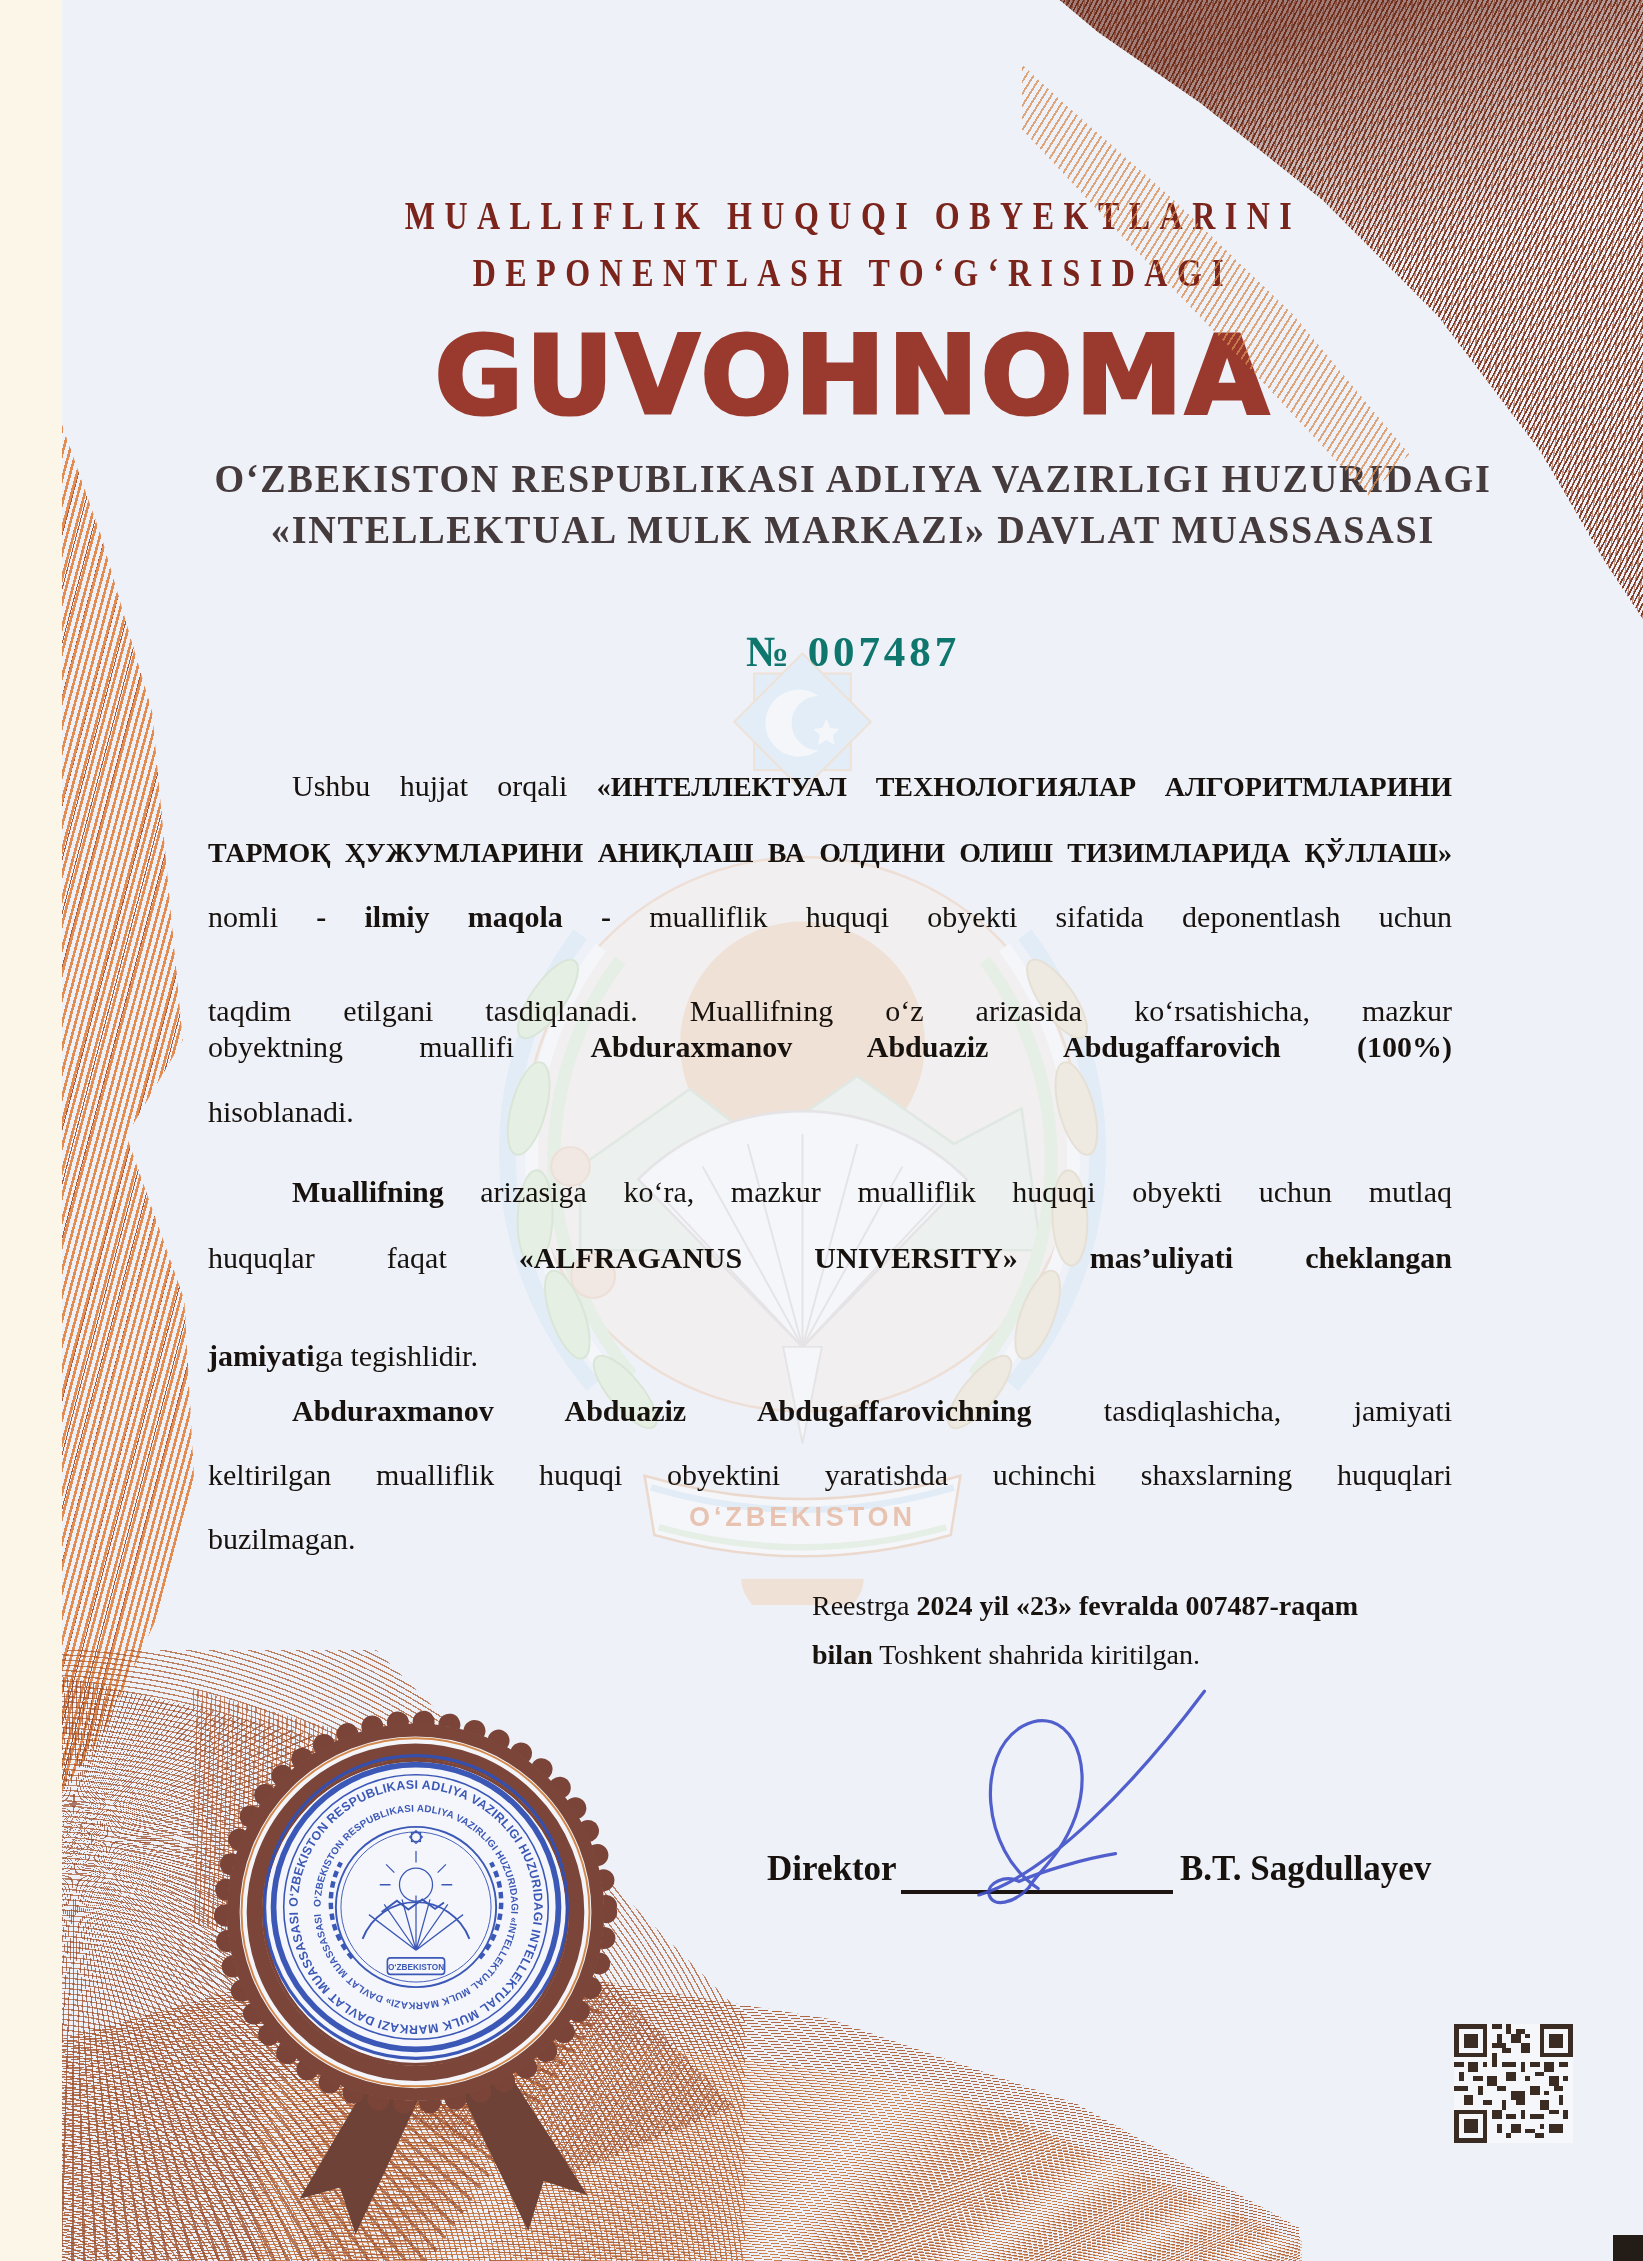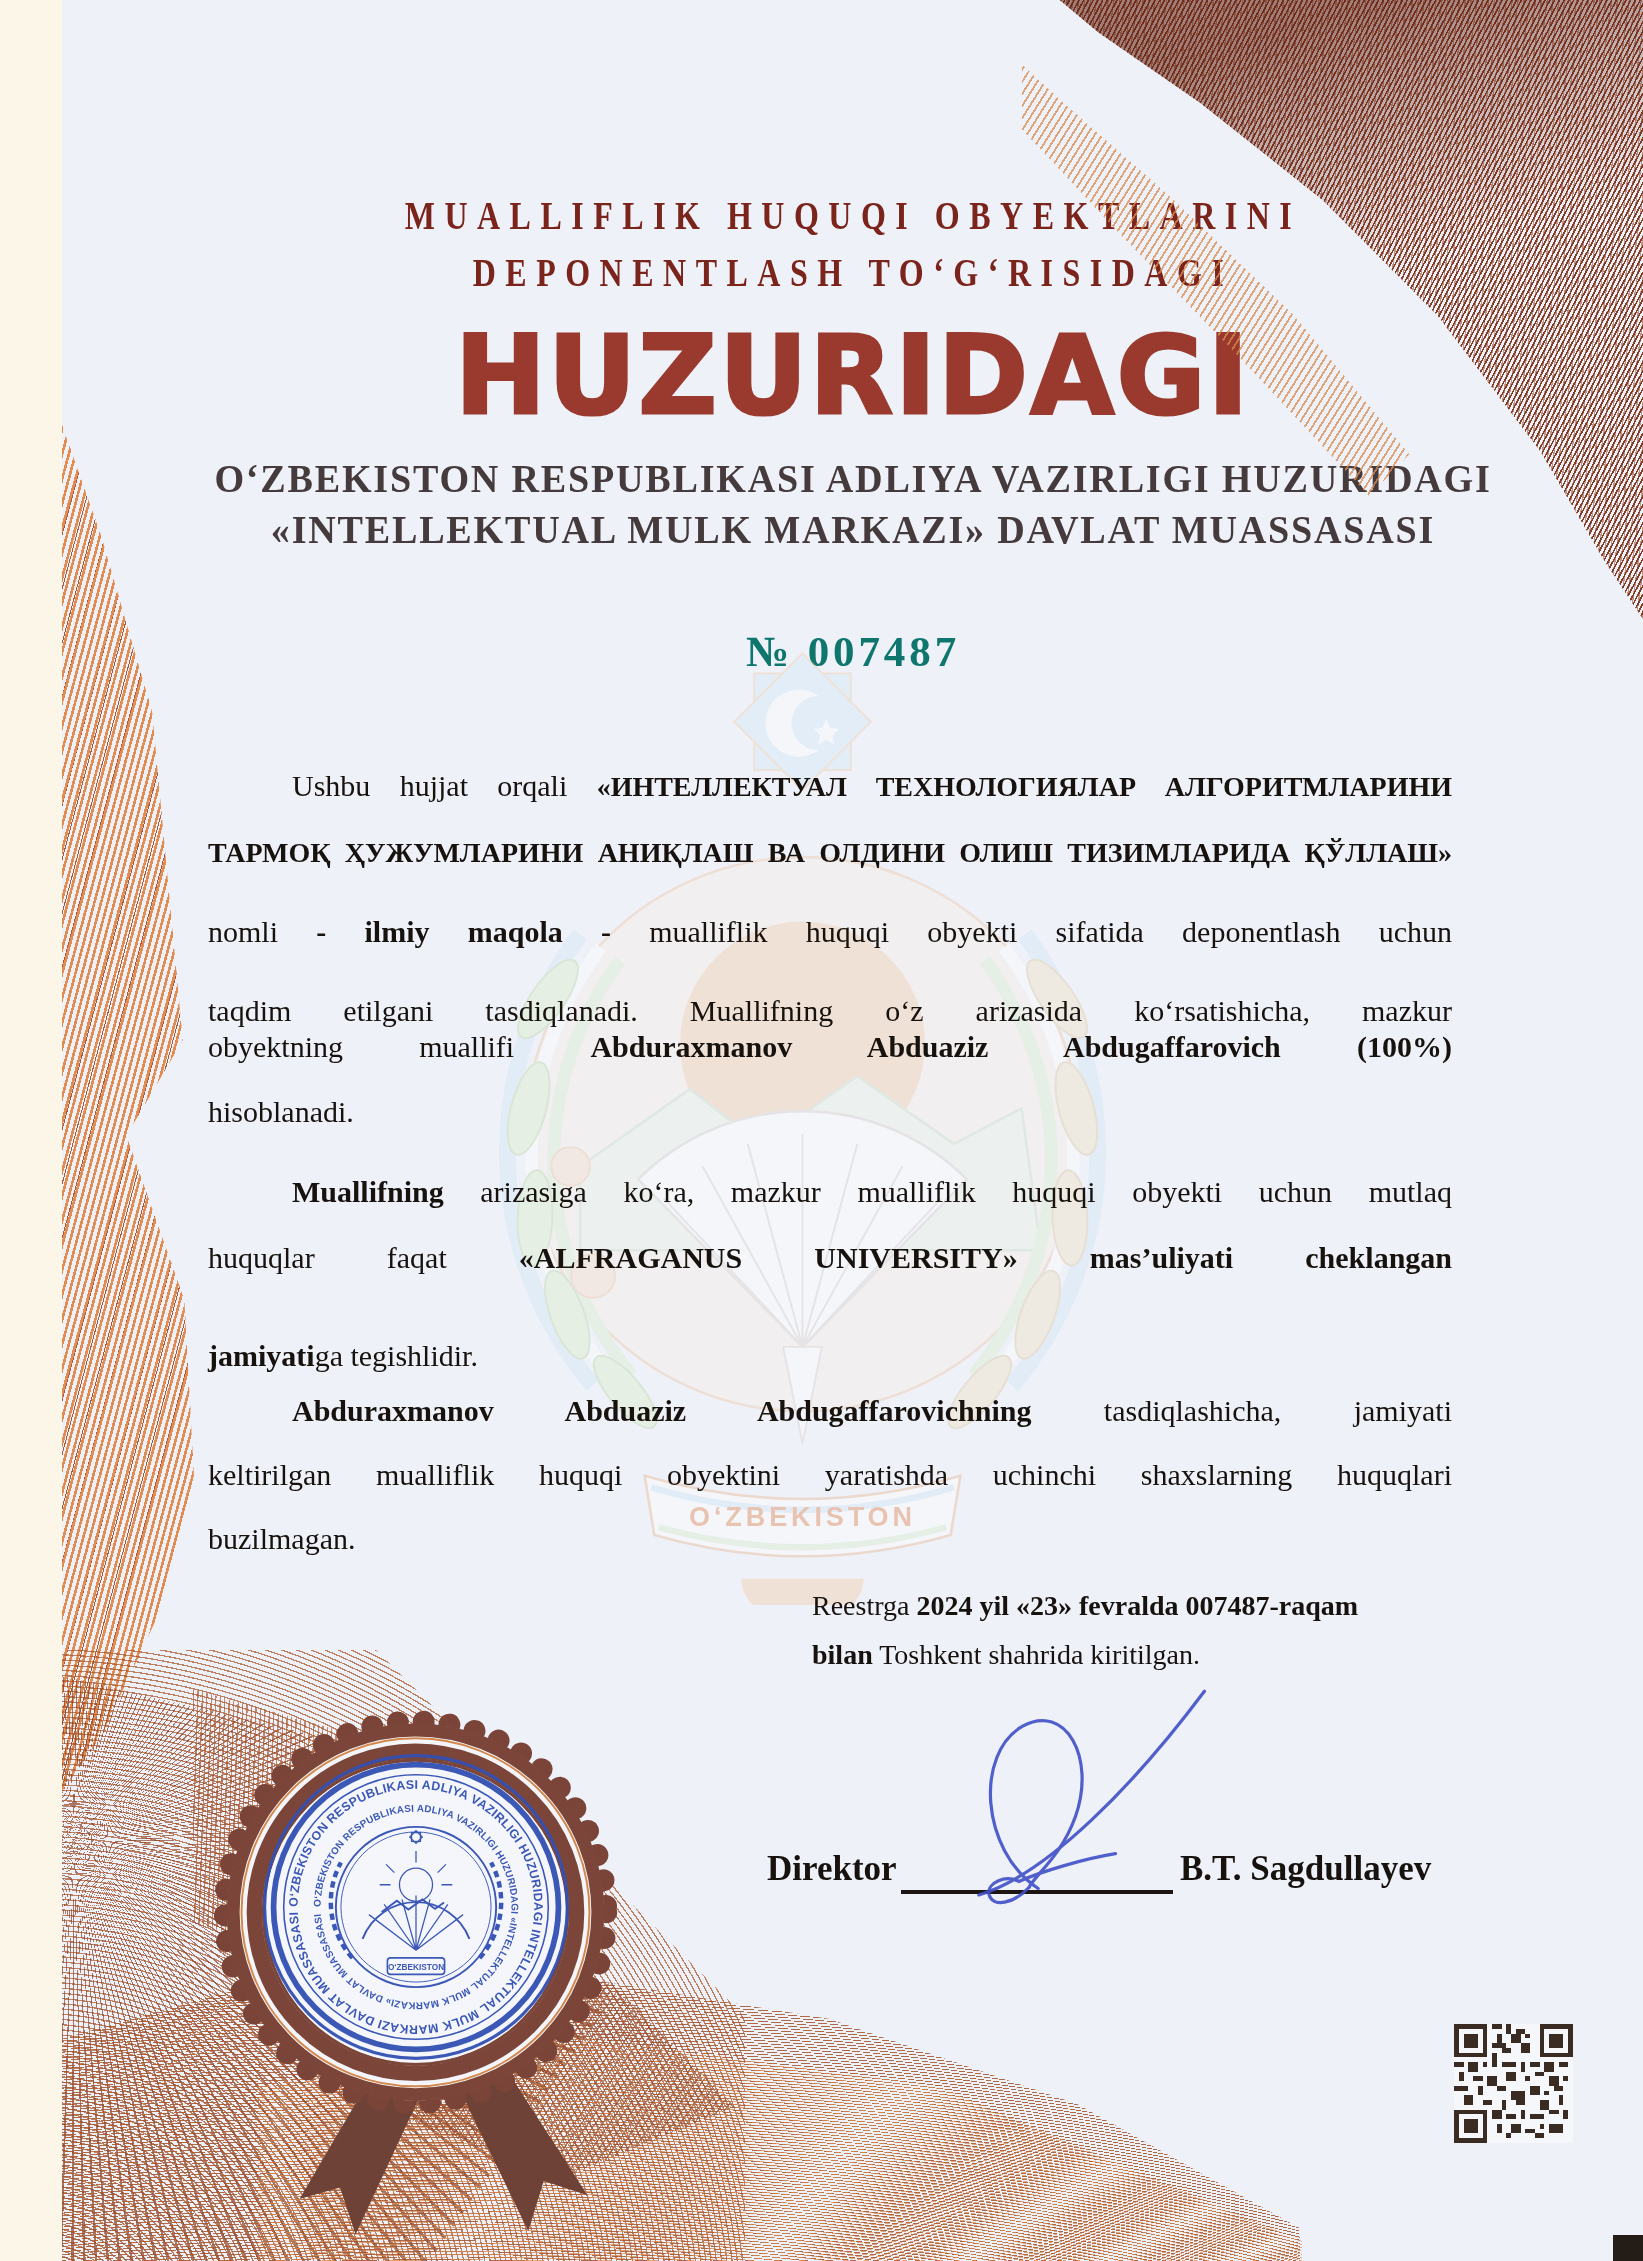--- a/index.html
+++ b/index.html
@@ -143,28 +143,28 @@
       <path d="M330,1360 Q575,1432 820,1360 L805,1452 Q575,1518 345,1452 Z" fill="#ffffff" stroke="#e8b48c" stroke-width="4"></path>
       <path d="M340,1378 Q575,1448 810,1378" fill="none" stroke="#cfe4f4" stroke-width="10"></path>
       <path d="M352,1440 Q575,1502 798,1440" fill="none" stroke="#d7ecc9" stroke-width="10"></path>
       <text x="575" y="1438" text-anchor="middle" font-family="Liberation Sans, sans-serif" font-weight="bold" font-size="42" letter-spacing="6" fill="#e07a3f">O‘ZBEKISTON</text>
       <path d="M480,1520 a95,70 0 0 0 190,0 z" fill="#f5c9a4"></path>
     </g>
   </svg>
 
   <div class="ctr h-top" style="top:193px;">MUALLIFLIK HUQUQI OBYEKTLARINI</div>
   <div class="ctr h-top" style="top:250px;">DEPONENTLASH TO‘G‘RISIDAGI</div>
-  <div class="ctr main-title" style="top:313px;">HUZURIDAGI</div>
+  <div class="ctr main-title" style="top:313px;">GUVOHNOMA</div>
   <div class="ctr h-org" style="top:454px;">O‘ZBEKISTON RESPUBLIKASI ADLIYA VAZIRLIGI HUZURIDAGI</div>
   <div class="ctr h-org" style="top:505px;">«INTELLEKTUAL MULK MARKAZI» DAVLAT MUASSASASI</div>
   <div class="ctr h-num" style="top:627px;">№ 007487</div>
 
   <div class="jline ind" style="top:766px;"><span>Ushbu hujjat orqali </span><span class="cyr">«ИНТЕЛЛЕКТУАЛ ТЕХНОЛОГИЯЛАР АЛГОРИТМЛАРИНИ</span></div>
   <div class="jline" style="top:832px;"><span class="cyr">ТАРМОҚ ҲУЖУМЛАРИНИ АНИҚЛАШ ВА ОЛДИНИ ОЛИШ ТИЗИМЛАРИДА ҚЎЛЛАШ»</span></div>
-  <div class="jline" style="top:897px;margin-top:15px;"><span>nomli </span><span class="b">- ilmiy maqola -</span><span> mualliflik huquqi obyekti sifatida deponentlash uchun</span></div>
+  <div class="jline" style="top:897px;"><span>nomli </span><span class="b">- ilmiy maqola -</span><span> mualliflik huquqi obyekti sifatida deponentlash uchun</span></div>
   <div class="jline" style="top:963px;margin-top:28px;">taqdim etilgani tasdiqlanadi. Muallifning o‘z arizasida ko‘rsatishicha, mazkur</div>
   <div class="jline" style="top:1027px;"><span>obyektning muallifi </span><span class="b">Abduraxmanov Abduaziz Abdugaffarovich (100%)</span></div>
   <div class="jline lastline" style="top:1092px;">hisoblanadi.</div>
 
   <div class="jline ind" style="top:1172px;"><span class="b">Muallifning</span><span> arizasiga ko‘ra, mazkur mualliflik huquqi obyekti uchun mutlaq</span></div>
   <div class="jline" style="top:1238px;"><span>huquqlar faqat </span><span class="b">«ALFRAGANUS UNIVERSITY» mas’uliyati cheklangan</span></div>
   <div class="jline lastline" style="top:1336px;"><span class="b">jamiyati</span><span>ga tegishlidir.</span></div>
 
   <div class="jline ind" style="top:1391px;"><span class="b">Abduraxmanov Abduaziz Abdugaffarovichning</span><span> tasdiqlashicha, jamiyati</span></div>
   <div class="jline" style="top:1455px;">keltirilgan mualliflik huquqi obyektini yaratishda uchinchi shaxslarning huquqlari</div>

